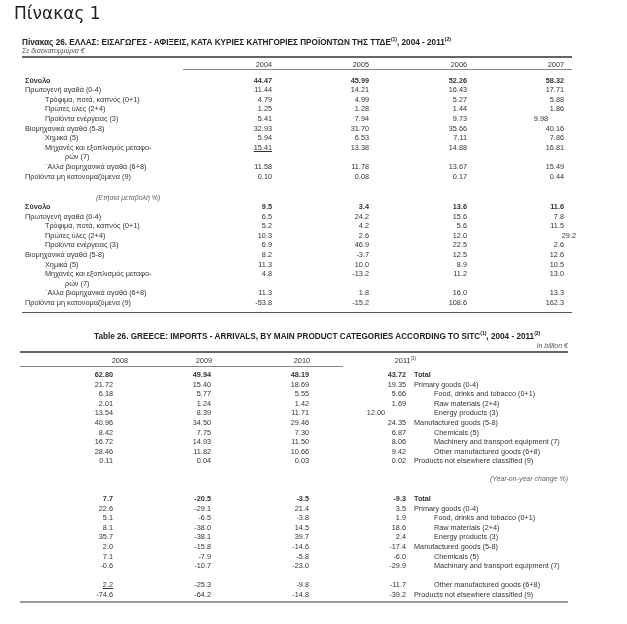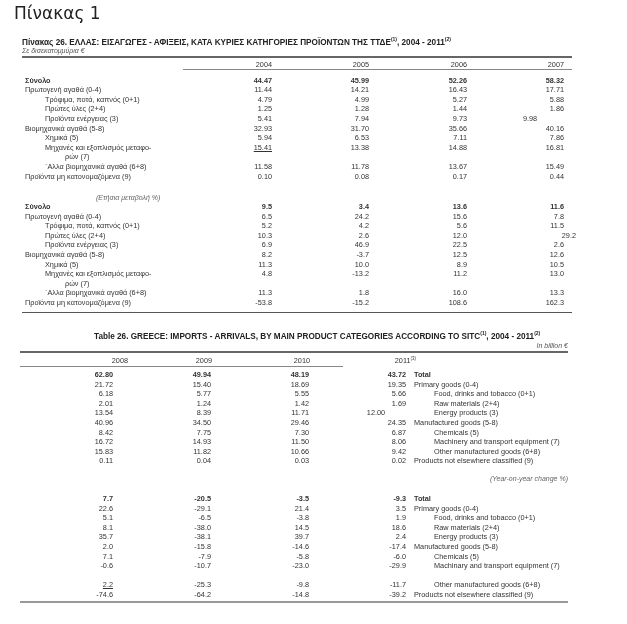--- a/index.html
+++ b/index.html
@@ -63,21 +63,21 @@
       <span class="num" style="left: 212px;">1.25</span>
       <span class="num" style="left: 309px;">1.28</span>
       <span class="num" style="left: 407px;">1.44</span>
       <span class="num" style="left: 504px;">1.86</span>
     </div>
     <div class="row" style="top: 113.9px;">
       <span class="lbl" style="left: 45px;">Προϊόντα ενέργειας (3)</span>
       <span class="num" style="left: 212px;">5.41</span>
       <span class="num" style="left: 309px;">7.94</span>
       <span class="num" style="left: 407px;">9.73</span>
-      <span class="num" style="left: 500px; text-align: center;">9.98</span>
+      <span class="num" style="left: 488px;">9.98</span>
     </div>
     <div class="row" style="top: 123.5px;">
       <span class="lbl" style="left: 25px;">Βιομηχανικά αγαθά (5-8)</span>
       <span class="num" style="left: 212px;">32.93</span>
       <span class="num" style="left: 309px;">31.70</span>
       <span class="num" style="left: 407px;">35.66</span>
       <span class="num" style="left: 504px;">40.16</span>
     </div>
     <div class="row" style="top: 133.1px;">
       <span class="lbl" style="left: 45px;">Χημικά (5)</span>
@@ -259,21 +259,21 @@
     </div>
     <div class="row" style="top: 437.2px;">
       <span class="lbl" style="left: 434px;">Machinery and transport equipment (7)</span>
       <span class="num" style="left: 53px;">16.72</span>
       <span class="num" style="left: 151px;">14.93</span>
       <span class="num" style="left: 249px;">11.50</span>
       <span class="num" style="left: 346px;">8.06</span>
     </div>
     <div class="row" style="top: 446.8px;">
       <span class="lbl" style="left: 434px;">Other manufactured goods (6+8)</span>
-      <span class="num" style="left: 53px;">15.83</span>
+      <span class="num" style="left: 53px;">28.46</span>
       <span class="num" style="left: 151px;">11.82</span>
       <span class="num" style="left: 249px;">10.66</span>
       <span class="num" style="left: 346px;">9.42</span>
     </div>
     <div class="row" style="top: 456.4px;">
       <span class="lbl" style="left: 414px;">Products not elsewhere classified (9)</span>
       <span class="num" style="left: 53px;">0.11</span>
       <span class="num" style="left: 151px;">0.04</span>
       <span class="num" style="left: 249px;">0.03</span>
       <span class="num" style="left: 346px;">0.02</span>

